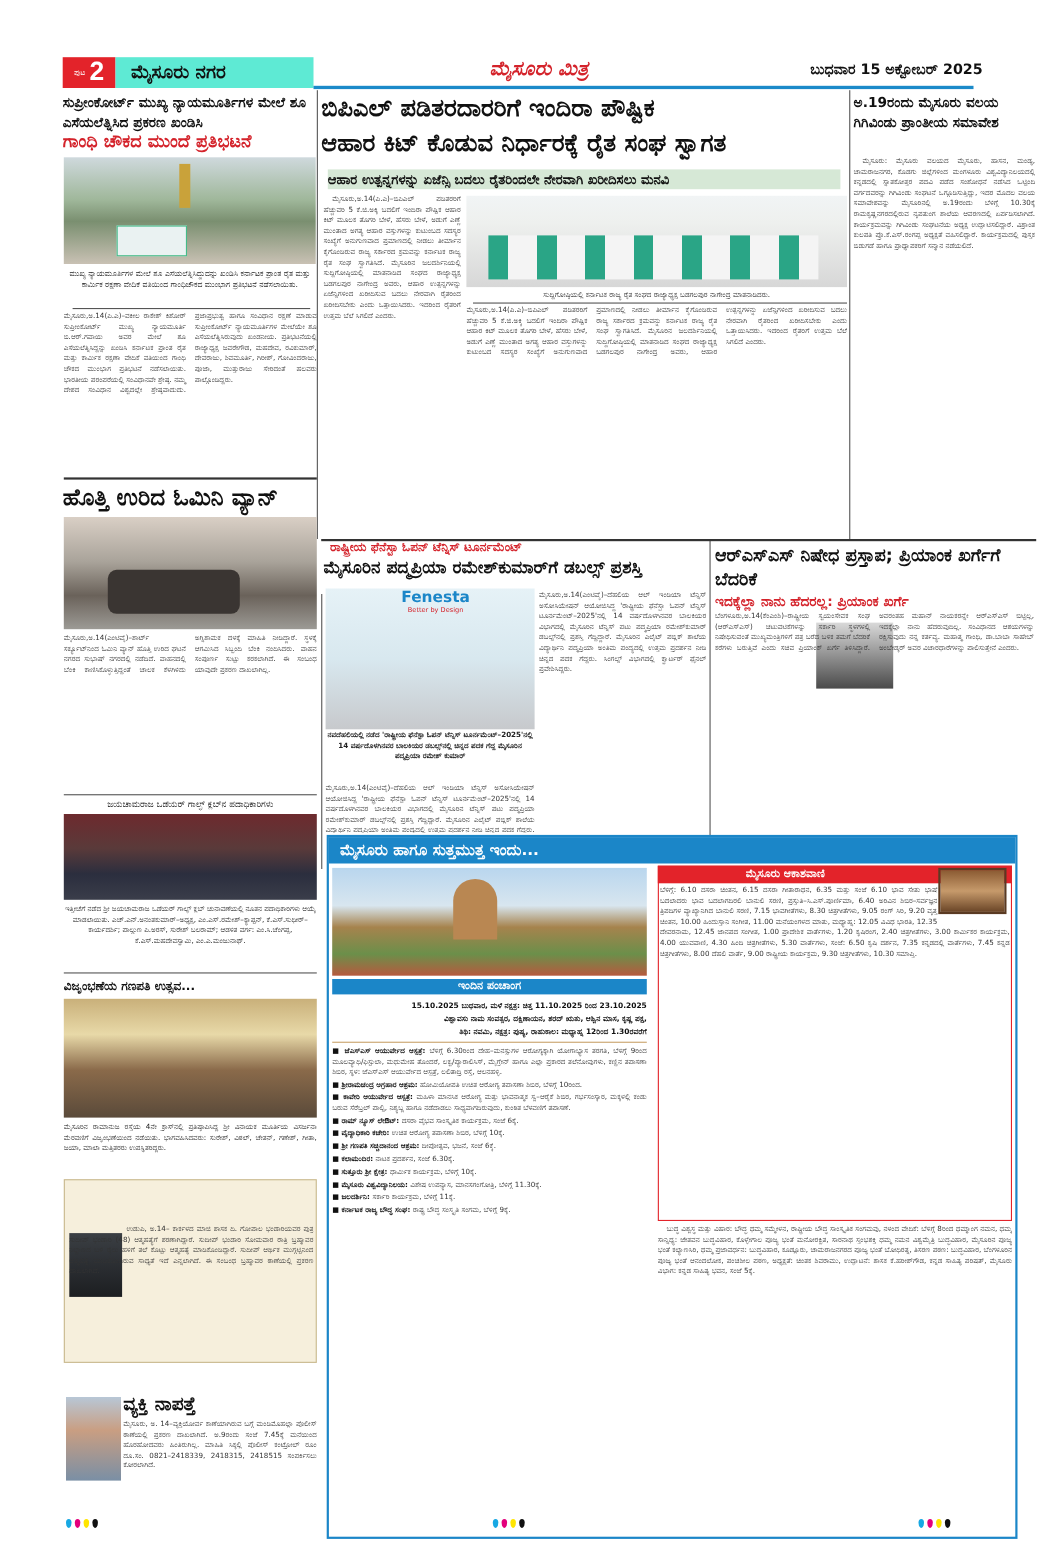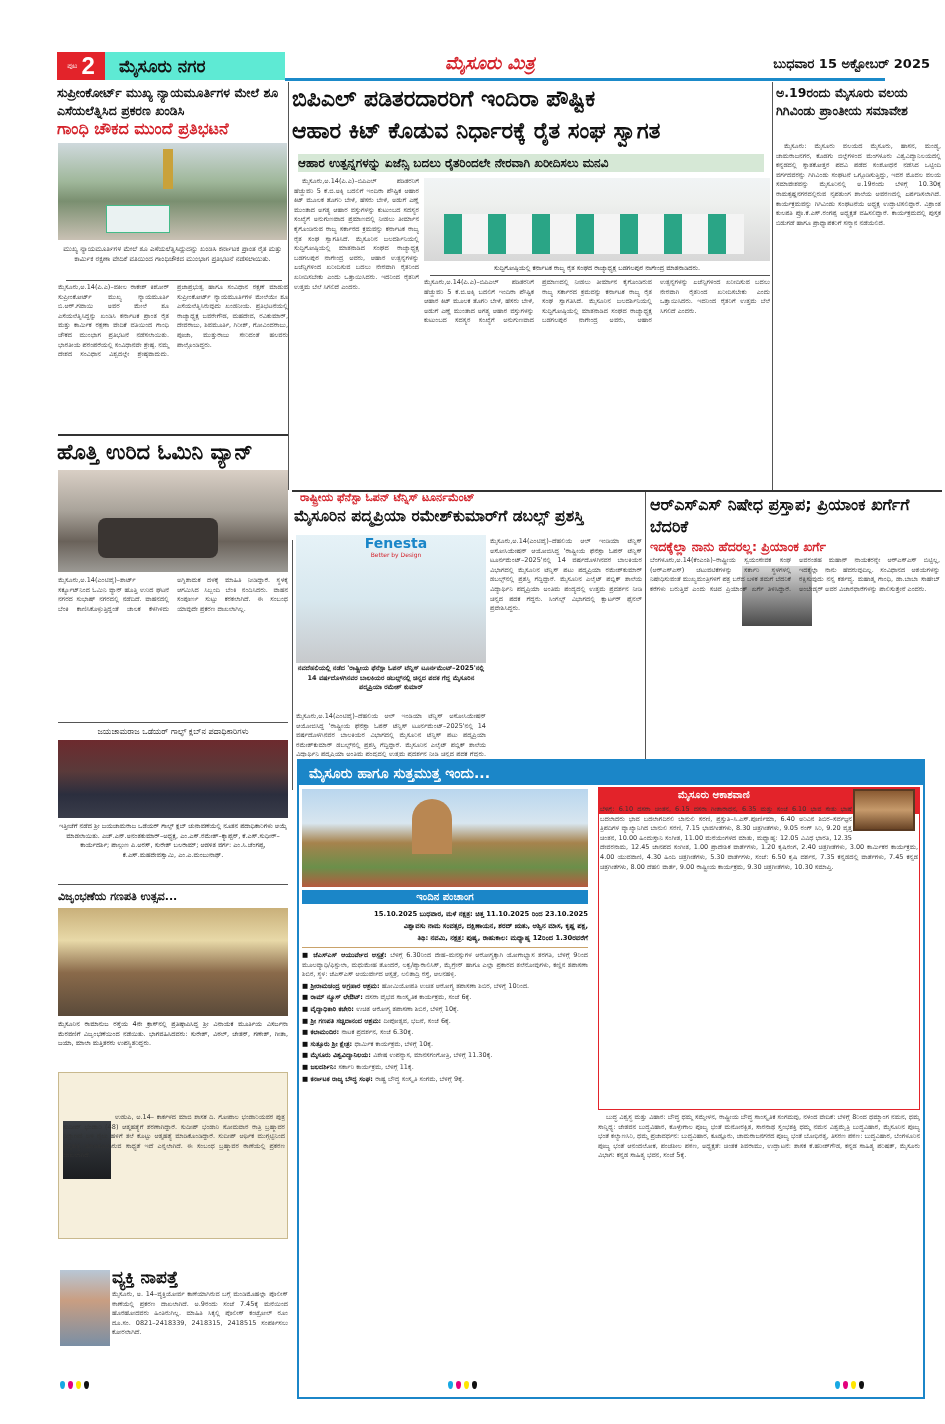--- a/index.html
+++ b/index.html
@@ -3,21 +3,21 @@
 <meta charset="utf-8">
 <style>
   *{box-sizing:border-box;margin:0;padding:0}
   body{width:945px;height:1424px;background:#fff;font-family:"DejaVu Sans",sans-serif;color:#111;position:relative;overflow:hidden}
   .abs{position:absolute}
   .hdr-red{left:57px;top:52px;width:48px;height:28px;background:#e3232a;color:#fff;display:flex;align-items:center;justify-content:center;gap:4px}
   .hdr-red .pg-lbl{font-size:7px}
   .hdr-red .pg-no{font-size:24px;font-weight:bold;font-family:"Liberation Sans",sans-serif}
   .hdr-green{left:105px;top:52px;width:180px;height:28px;background:#5eead4;font-size:17px;font-weight:bold;display:flex;align-items:center;padding-left:14px}
   .brand{left:390px;top:52px;width:200px;height:28px;color:#d4232b;font-size:18px;font-weight:bold;text-align:center;font-style:italic}
-  .date{left:700px;top:56px;width:230px;height:24px;text-align:right;font-size:13px;font-weight:bold}
+  .date{left:700px;top:56px;width:230px;height:24px;text-align:center;font-size:13px;font-weight:bold}
   .hdr-line{left:285px;top:78px;width:600px;height:3px;background:#1b8ac9}
   .vline{width:1px;background:#555}
   .hline{height:1px;background:#555}
   .txt{font-size:6.5px;line-height:9.6px;color:#333;overflow:hidden;text-align:justify}
   .cap{font-size:7px;line-height:10px;text-align:center;color:#222}
   .photo{background:#9aa;overflow:hidden}
   .hl{font-weight:bold;line-height:1.15}
   .blue-bar{background:#1b86c8;color:#fff;font-weight:bold}
   .cmyk{display:flex;gap:3px}
   .dot{width:5px;height:8px;border-radius:50% 50% 50% 50%/40% 40% 60% 60%}
@@ -117,31 +117,32 @@
 <div class="abs" style="left:302px;top:947px;width:286px;height:1px;background:#c9a26a"></div>
 <div class="abs" style="left:302px;top:908px;width:286px;text-align:right;font-size:6.8px;line-height:12px;font-weight:bold">
   <div>15.10.2025 ಬುಧವಾರ, ಮಳೆ ನಕ್ಷತ್ರ: ಚಿತ್ತ 11.10.2025 ರಿಂದ 23.10.2025</div>
   <div>ವಿಶ್ವಾವಸು ನಾಮ ಸಂವತ್ಸರ, ದಕ್ಷಿಣಾಯನ, ಶರದ್ ಋತು, ಆಶ್ವಿನ ಮಾಸ, ಕೃಷ್ಣ ಪಕ್ಷ,</div>
   <div>ತಿಥಿ: ನವಮಿ, ನಕ್ಷತ್ರ: ಪುಷ್ಯ, ರಾಹುಕಾಲ: ಮಧ್ಯಾಹ್ನ 12ರಿಂದ 1.30ರವರೆಗೆ</div>
 </div>
 
 <div class="abs txt" id="events-list" style="left:302px;top:951px;width:286px;height:446px">
     <div style="margin-bottom: 2px;"><b style="color: rgb(17, 17, 17);">■ ಜೆಎಸ್‌ಎಸ್ ಆಯುರ್ವೇದ ಆಸ್ಪತ್ರೆ: </b><span>ಬೆಳಿಗ್ಗೆ 6.30ರಿಂದ ದೇಹ–ಮನಸ್ಸುಗಳ ಆರೋಗ್ಯಕ್ಕಾಗಿ ಯೋಗಾಭ್ಯಾಸ ತರಗತಿ, ಬೆಳಿಗ್ಗೆ 9ರಿಂದ ಮೂಲವ್ಯಾಧಿ/ಫಿಸ್ಟುಲಾ, ಮಧುಮೇಹ ತೊಂದರೆ, ಲಕ್ವ/ಪ್ಯಾರಾಲಿಸಿಸ್, ಮೈಗ್ರೇನ್ ಹಾಗೂ ಎಲ್ಲಾ ಪ್ರಕಾರದ ತಲೆನೋವುಗಳು, ಕಣ್ಣಿನ ತಪಾಸಣಾ ಶಿಬಿರ, ಸ್ಥಳ: ಜೆಎಸ್‌ಎಸ್ ಆಯುರ್ವೇದ ಆಸ್ಪತ್ರೆ, ಲಲಿತಾದ್ರಿ ರಸ್ತೆ, ಆಲನಹಳ್ಳಿ.</span></div>
     <div style="margin-bottom: 2px;"><b style="color: rgb(17, 17, 17);">■ ಶ್ರೀರಾಮಚಂದ್ರ ಅಗ್ರಹಾರ ಆಶ್ರಮ: </b><span>ಹೋಮಿಯೋಪತಿ ಉಚಿತ ಆರೋಗ್ಯ ತಪಾಸಣಾ ಶಿಬಿರ, ಬೆಳಿಗ್ಗೆ 10ರಿಂದ.</span></div>
+    <div style="margin-bottom: 2px;"><b style="color: rgb(17, 17, 17);">■ ಕಾವೇರಿ ಆಯುರ್ವೇದ ಆಸ್ಪತ್ರೆ: </b><span>ಮಹಿಳಾ ಮಾನಸಿಕ ಆರೋಗ್ಯ ಮತ್ತು ಭಾವನಾತ್ಮಕ ಸ್ವ–ಆರೈಕೆ ಶಿಬಿರ, ಗರ್ಭಸಂಸ್ಕಾರ, ಮಕ್ಕಳಲ್ಲಿ ಕಂಡು ಬರುವ ಸೆರೆಬ್ರಲ್ ಪಾಲ್ಸಿ, ನಿಶ್ಯಬ್ದ ಹಾಗೂ ನಡೆದಾಡಲು ಸಾಧ್ಯವಾಗದಿರುವುದು, ಕುಂಠಿತ ಬೆಳವಣಿಗೆ ತಪಾಸಣೆ.</span></div>
     <div style="margin-bottom: 2px;"><b style="color: rgb(17, 17, 17);">■ ರಾಮ್ ನ್ಯೂಸ್ ಲೇಔಟ್: </b><span>ದಸರಾ ವೈಭವ ಸಾಂಸ್ಕೃತಿಕ ಕಾರ್ಯಕ್ರಮ, ಸಂಜೆ 6ಕ್ಕೆ.</span></div>
     <div style="margin-bottom: 2px;"><b style="color: rgb(17, 17, 17);">■ ವೈದ್ಯಾಧಿಕಾರಿ ಕಚೇರಿ: </b><span>ಉಚಿತ ಆರೋಗ್ಯ ತಪಾಸಣಾ ಶಿಬಿರ, ಬೆಳಿಗ್ಗೆ 10ಕ್ಕೆ.</span></div>
     <div style="margin-bottom: 2px;"><b style="color: rgb(17, 17, 17);">■ ಶ್ರೀ ಗಣಪತಿ ಸಚ್ಚಿದಾನಂದ ಆಶ್ರಮ: </b><span>ದೀಪೋತ್ಸವ, ಭಜನೆ, ಸಂಜೆ 6ಕ್ಕೆ.</span></div>
     <div style="margin-bottom: 2px;"><b style="color: rgb(17, 17, 17);">■ ಕಲಾಮಂದಿರ: </b><span>ನಾಟಕ ಪ್ರದರ್ಶನ, ಸಂಜೆ 6.30ಕ್ಕೆ.</span></div>
     <div style="margin-bottom: 2px;"><b style="color: rgb(17, 17, 17);">■ ಸುತ್ತೂರು ಶ್ರೀ ಕ್ಷೇತ್ರ: </b><span>ಧಾರ್ಮಿಕ ಕಾರ್ಯಕ್ರಮ, ಬೆಳಿಗ್ಗೆ 10ಕ್ಕೆ.</span></div>
     <div style="margin-bottom: 2px;"><b style="color: rgb(17, 17, 17);">■ ಮೈಸೂರು ವಿಶ್ವವಿದ್ಯಾನಿಲಯ: </b><span>ವಿಶೇಷ ಉಪನ್ಯಾಸ, ಮಾನಸಗಂಗೋತ್ರಿ, ಬೆಳಿಗ್ಗೆ 11.30ಕ್ಕೆ.</span></div>
     <div style="margin-bottom: 2px;"><b style="color: rgb(17, 17, 17);">■ ಜಲದರ್ಶಿನಿ: </b><span>ಸರ್ಕಾರಿ ಕಾರ್ಯಕ್ರಮ, ಬೆಳಿಗ್ಗೆ 11ಕ್ಕೆ.</span></div>
     <div style="margin-bottom: 2px;"><b style="color: rgb(17, 17, 17);">■ ಕರ್ನಾಟಕ ರಾಜ್ಯ ಬೌದ್ಧ ಸಂಘ: </b><span>ರಾಷ್ಟ್ರ ಬೌದ್ಧ ಸಂಸ್ಕೃತಿ ಸಂಗಮ, ಬೆಳಿಗ್ಗೆ 9ಕ್ಕೆ.</span></div>
   </div>
 
-<div class="abs" style="left:598px;top:787px;width:322px;height:27px;background:#e3232a;color:#fff;font-size:10px;line-height:16px;font-weight:bold;padding-left:80px">ಮೈಸೂರು ಆಕಾಶವಾಣಿ</div>
+<div class="abs" style="left:598px;top:787px;width:322px;height:16px;background:#e3232a;color:#fff;font-size:10px;line-height:16px;font-weight:bold;padding-left:80px">ಮೈಸೂರು ಆಕಾಶವಾಣಿ</div>
 <div class="abs photo" style="left:853px;top:789px;width:62px;height:42px;background:linear-gradient(180deg,#8a5a32,#c69a6b 50%,#6a4527);border:2px solid #5a3a22"></div>
 <div class="abs txt" style="left:600px;top:805px;width:318px;height:303px">
   <div style="float:right;width:66px;height:34px"></div>
   <span>ಬೆಳಿಗ್ಗೆ: 6.10 ದಸರಾ ಚಿಂತನ, 6.15 ದಸರಾ ಗೀತಾರಾಧನ, 6.35 ಮತ್ತು ಸಂಜೆ 6.10 ಭಾವ ಸೇತು ಭಾಷೆ ಬದಲಾದರು ಭಾವ ಬದಲಾಗದಿರಲಿ ಬಾನುಲಿ ಸರಣಿ, ಪ್ರಸ್ತುತಿ–ಸಿ.ಎಸ್.ಪೂರ್ಣಿಮಾ, 6.40 ಅರಿವಿನ ಶಿಬಿರ–ಸರ್ವಜ್ಞನ ತ್ರಿಪದಿಗಳ ವ್ಯಾಖ್ಯಾನಿಗಿದ ಬಾನುಲಿ ಸರಣಿ, 7.15 ಭಾವಗೀತೆಗಳು, 8.30 ಚಿತ್ರಗೀತೆಗಳು, 9.05 ರಂಗ್ ಸಿರಿ, 9.20 ವೃತ್ತ ಚಿಂತನ, 10.00 ಹಿಂದುಸ್ತಾನಿ ಸಂಗೀತ, 11.00 ಮನೆಯಂಗಳದ ಮಾತು, ಮಧ್ಯಾಹ್ನ: 12.05 ವಿವಿಧ ಭಾರತಿ, 12.35 ದೇವರನಾಮ, 12.45 ಜಾನಪದ ಸಂಗೀತ, 1.00 ಪ್ರಾದೇಶಿಕ ವಾರ್ತೆಗಳು, 1.20 ಕೃಷಿರಂಗ, 2.40 ಚಿತ್ರಗೀತೆಗಳು, 3.00 ಕಾರ್ಮಿಕರ ಕಾರ್ಯಕ್ರಮ, 4.00 ಯುವವಾಣಿ, 4.30 ಹಿಂದಿ ಚಿತ್ರಗೀತೆಗಳು, 5.30 ವಾರ್ತೆಗಳು, ಸಂಜೆ: 6.50 ಕೃಷಿ ದರ್ಶನ, 7.35 ಕನ್ನಡದಲ್ಲಿ ವಾರ್ತೆಗಳು, 7.45 ಕನ್ನಡ ಚಿತ್ರಗೀತೆಗಳು, 8.00 ದೆಹಲಿ ವಾರ್ತೆ, 9.00 ರಾಷ್ಟ್ರೀಯ ಕಾರ್ಯಕ್ರಮ, 9.30 ಚಿತ್ರಗೀತೆಗಳು, 10.30 ಸಮಾಪ್ತಿ.</span>
 </div>
 <div class="abs" style="left:598px;top:787px;width:322px;height:323px;border:1px solid #e3232a"></div>
 
 <div class="abs txt" style="left:598px;top:1113px;width:322px;height:284px;text-indent:8px">ಬುದ್ಧ ವಿಶ್ವಸ್ಥ ಮತ್ತು ವಿಹಾರ: ಬೌದ್ಧ ಧಮ್ಮ ಸಮ್ಮೇಳನ, ರಾಷ್ಟ್ರೀಯ ಬೌದ್ಧ ಸಾಂಸ್ಕೃತಿಕ ಸಂಗಮವು, ನಳಂದ ವೇದಿಕೆ: ಬೆಳಿಗ್ಗೆ 8ರಿಂದ ಧಮ್ಮಾಂಗ ನಮನ, ಧಮ್ಮ ಸಾನ್ನಿಧ್ಯ: ಜೇತವನ ಬುದ್ಧವಿಹಾರ, ಕೊಳ್ಳೇಗಾಲ ಪೂಜ್ಯ ಭಂತೆ ಮನೋರಕ್ಖಿತ, ಸಾರನಾಥ ಸ್ತಂಭಶಕ್ತಿ ಧಮ್ಮ ನಮನ ವಿಶ್ವಮೈತ್ರಿ ಬುದ್ಧವಿಹಾರ, ಮೈಸೂರಿನ ಪೂಜ್ಯ ಭಂತೆ ಕಲ್ಯಾಣಸಿರಿ, ಧಮ್ಮ ಪ್ರಜಾವರ್ಧನ: ಬುದ್ಧವಿಹಾರ, ಕೂಡ್ಲೂರು, ಚಾಮರಾಜನಗರದ ಪೂಜ್ಯ ಭಂತೆ ಬೋಧಿರತ್ನ, ತಿಸರಣ ಪಠಣ: ಬುದ್ಧವಿಹಾರ, ಬೆಂಗಳೂರಿನ ಪೂಜ್ಯ ಭಂತೆ ಆನಂದಲೋಕ, ಪಂಚಶೀಲ ಪಠಣ, ಅಧ್ಯಕ್ಷತೆ: ಚಿಂತಕ ಶಿವರಾಮು, ಉದ್ಘಾಟನೆ: ಶಾಸಕ ಕೆ.ಹರೀಶ್‌ಗೌಡ, ಕನ್ನಡ ಸಾಹಿತ್ಯ ಪರಿಷತ್, ಮೈಸೂರು ವಿಭಾಗ: ಕನ್ನಡ ಸಾಹಿತ್ಯ ಭವನ, ಸಂಜೆ 5ಕ್ಕೆ.</div>
 
 <div class="abs cmyk" style="left:60px;top:1381px">

